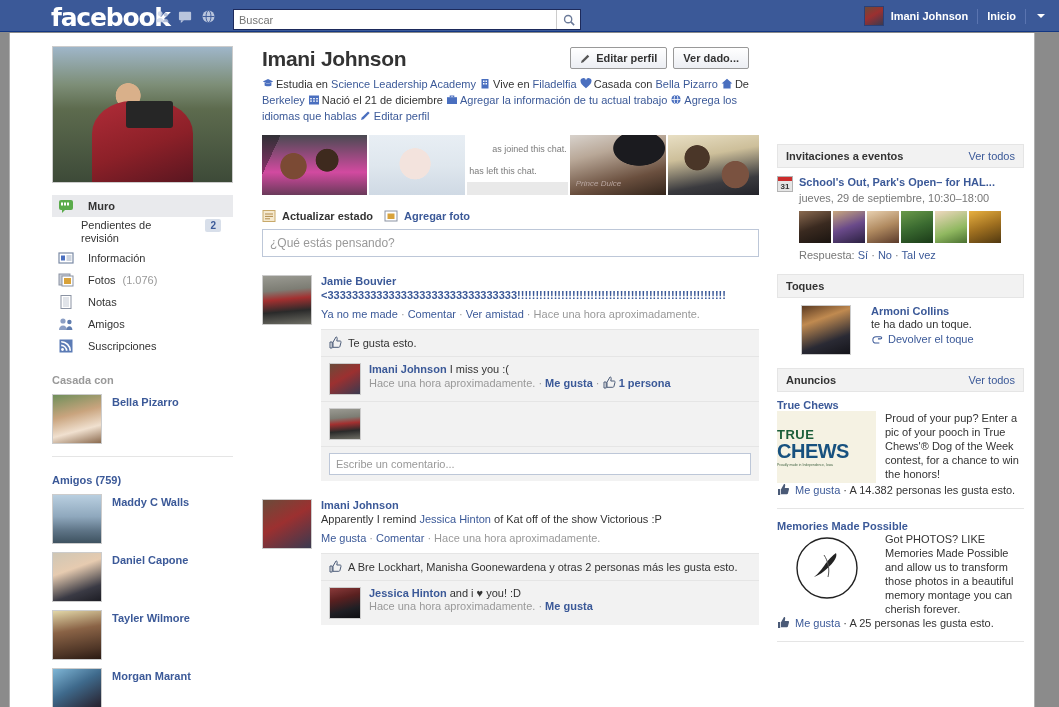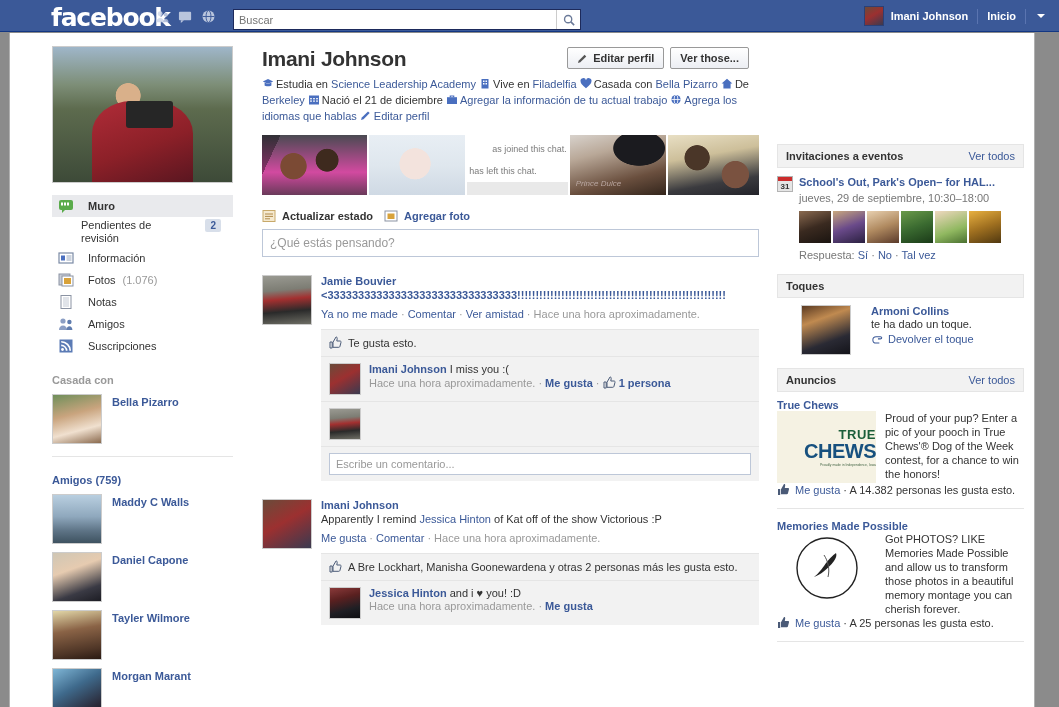--- a/index.html
+++ b/index.html
@@ -398,21 +398,21 @@
   <div id="centercol">
 
     <div id="profbtns">
       <div class="btn">
         <svg width="11" height="11" viewBox="0 0 12 12">
           <path d="M1 11l.8-2.6L8.3 1.9l1.8 1.8-6.5 6.5z" fill="#555"></path>
         </svg>
         <span>Editar perfil</span>
       </div>
       <div class="btn">
-        <span>Ver those...</span>
+        <span>Ver dado...</span>
       </div>
     </div>
 
     <div id="pname">Imani Johnson</div>
 
     <div id="pmeta">
       <svg class="mi" viewBox="0 0 12 11">
           <path d="M6 1L11.2 3.4 6 5.8.8 3.4z" fill="#4a6fbf"></path>
           <path d="M2.6 4.6v3c0 1 6.8 1 6.8 0v-3L6 6.1z" fill="#4a6fbf"></path>
         </svg><span>Estudia en </span><a>Science Leadership Academy</a>
@@ -647,21 +647,21 @@
     <div class="rbox">
       <div class="rhead">
         <span class="rt">Anuncios</span>
         <a class="ra">Ver todos</a>
       </div>
       <div class="rbody">
 
         <div>
           <a class="adtitle">True Chews</a>
           <div class="adrow">
-            <div class="adimg" style="background:#f5f2e3; display:flex; flex-direction:column; align-items:flex-end; justify-content:center; gap:0;">
+            <div class="adimg" style="background:#f5f2e3; display:flex; flex-direction:column; align-items:flex-start; justify-content:center; gap:0;">
               <div style="font-size:13px;font-weight:bold;color:#1b5e3a;letter-spacing:.5px;line-height:13px;">TRUE</div>
               <div style="font-size:20px;font-weight:bold;color:#17517f;letter-spacing:-.5px;line-height:20px;">CHEWS</div>
               <div style="font-size:3.4px;color:#4a6a4a;margin-top:2px;">Proudly made in Independence, Iowa</div>
             </div>
             <div class="adtext">Proud of your pup? Enter a pic of your pooch in True Chews'® Dog of the Week contest, for a chance to win the honors!</div>
           </div>
           <div class="adlike">
             <svg class="thumbup" viewBox="0 0 13 13">
               <path d="M1 6h2.2v6H1zM4 6.2L7 1c1 0 1.4.7 1.2 1.6L7.8 5H11c.8 0 1.2.6 1 1.3l-1.1 4.2c-.1.5-.6.8-1.1.8H4z" fill="#4a5a77"></path>
             </svg>

